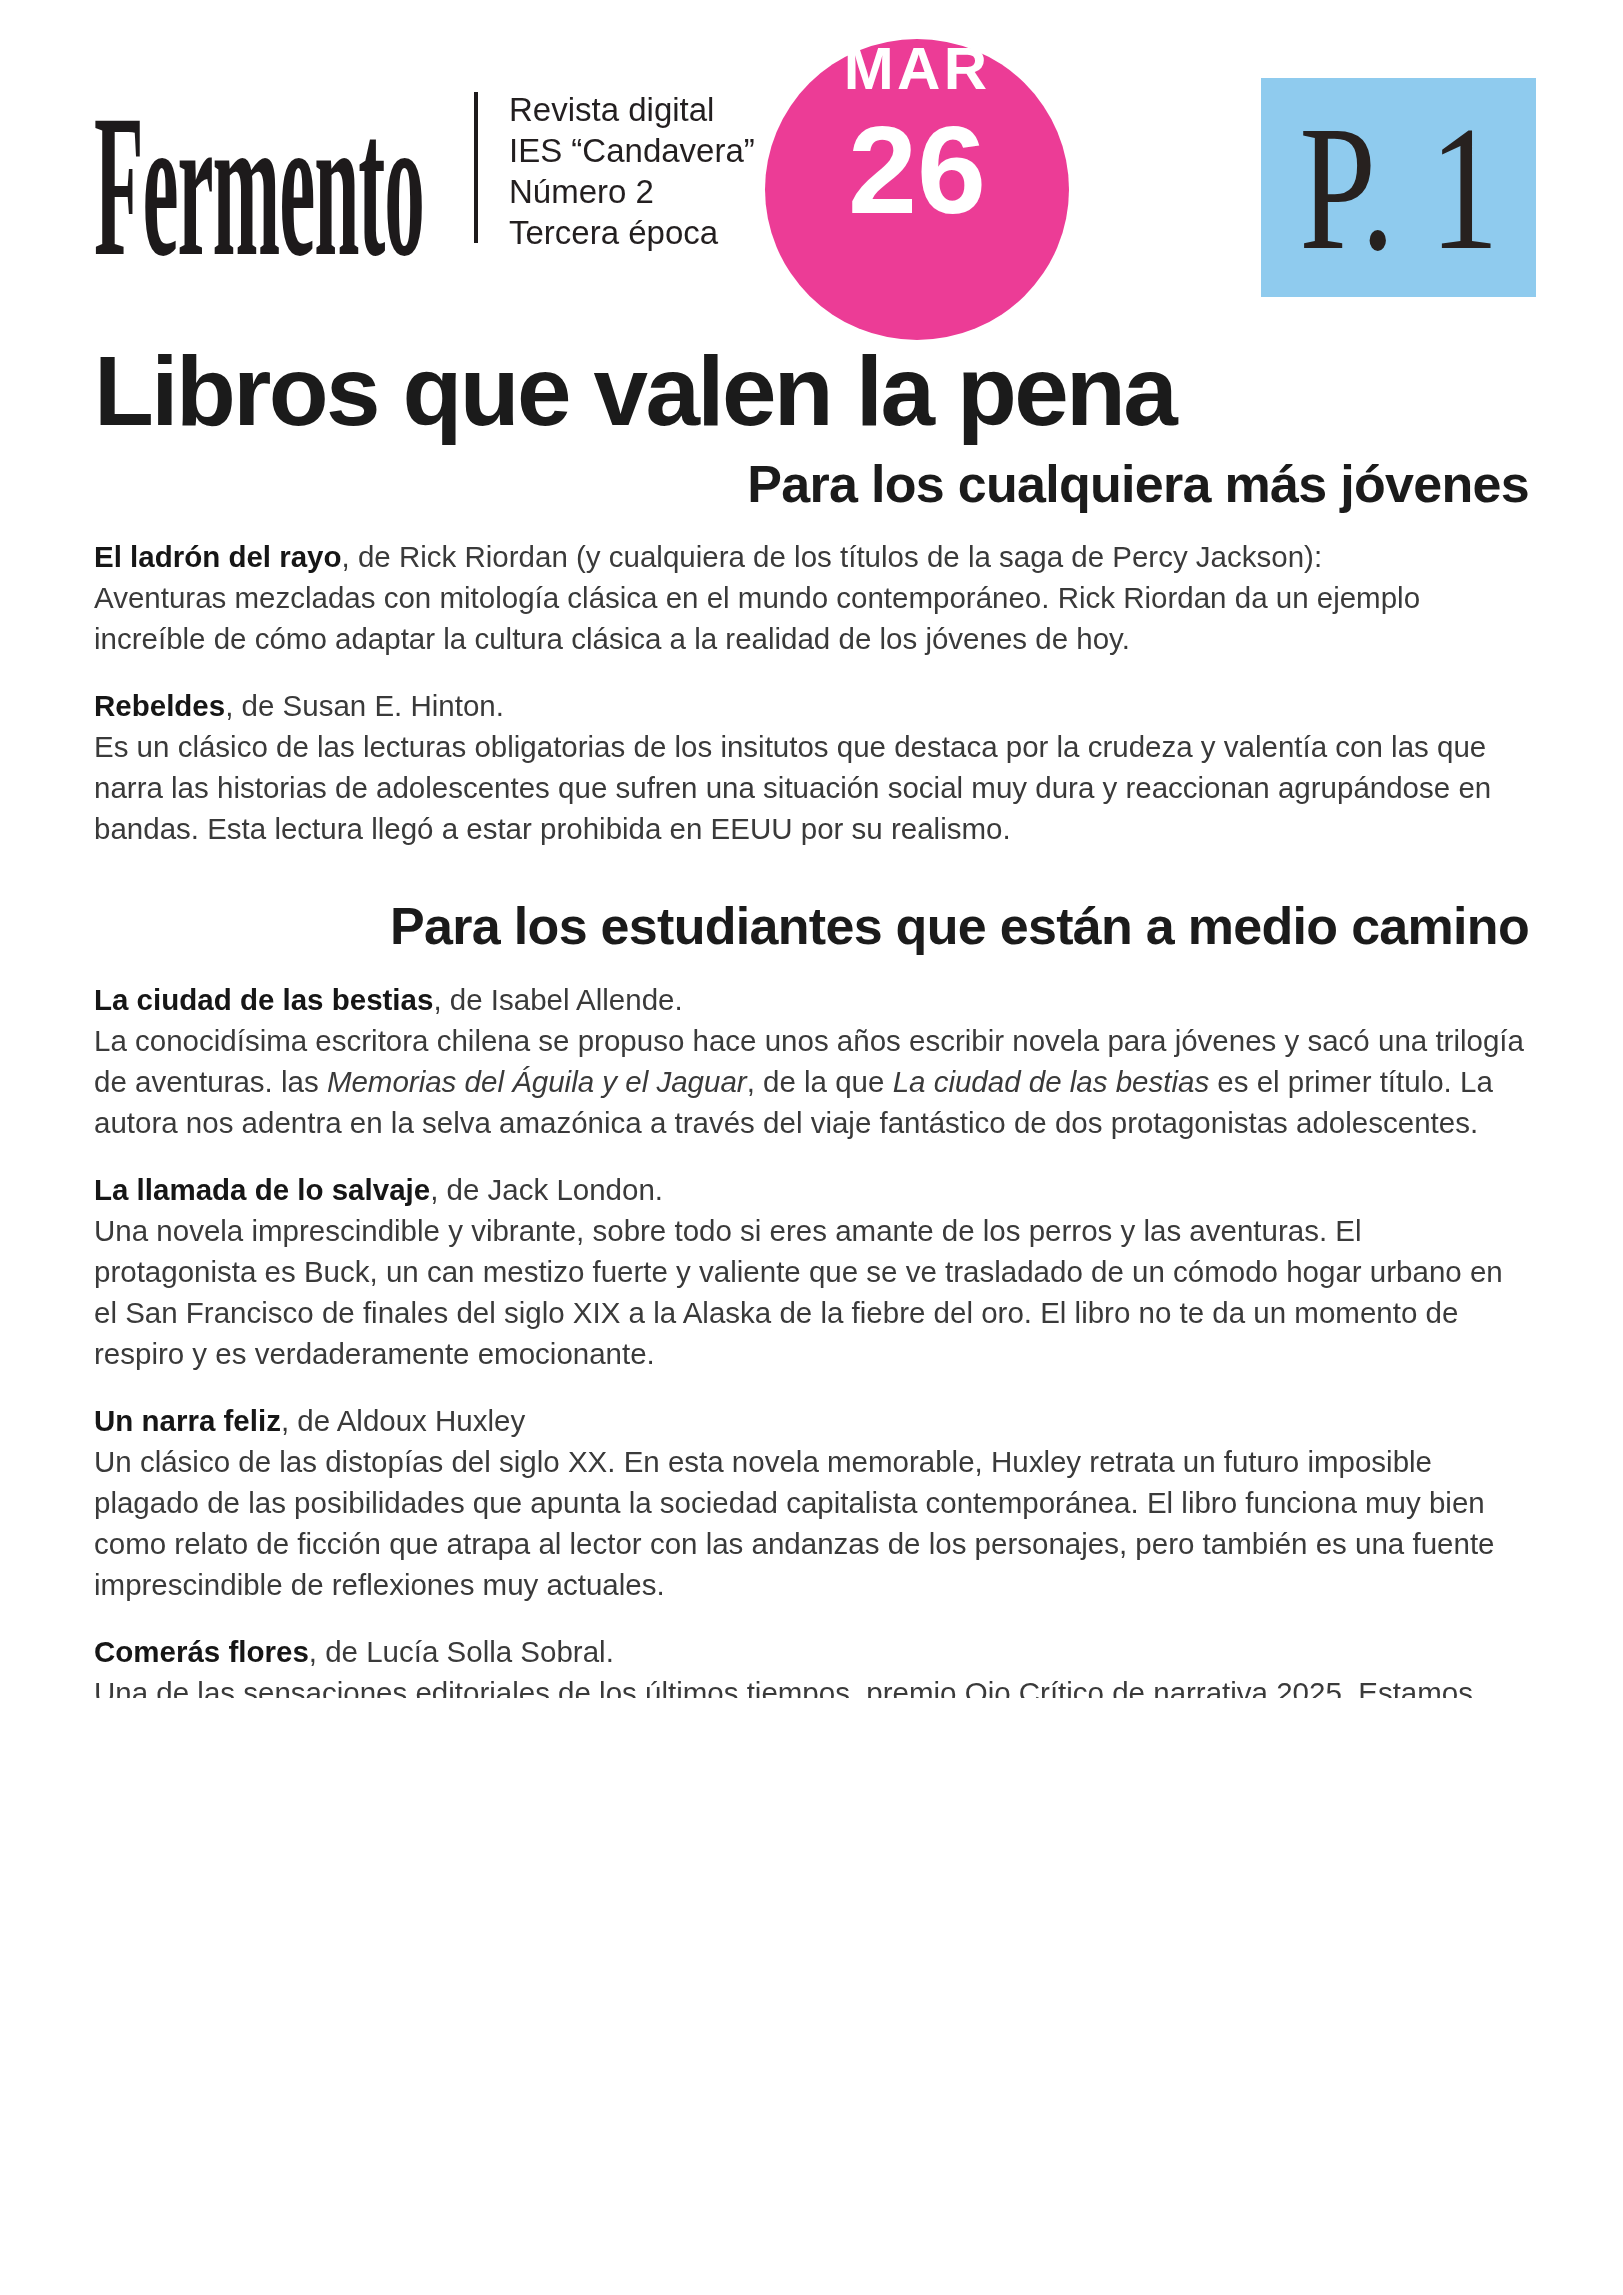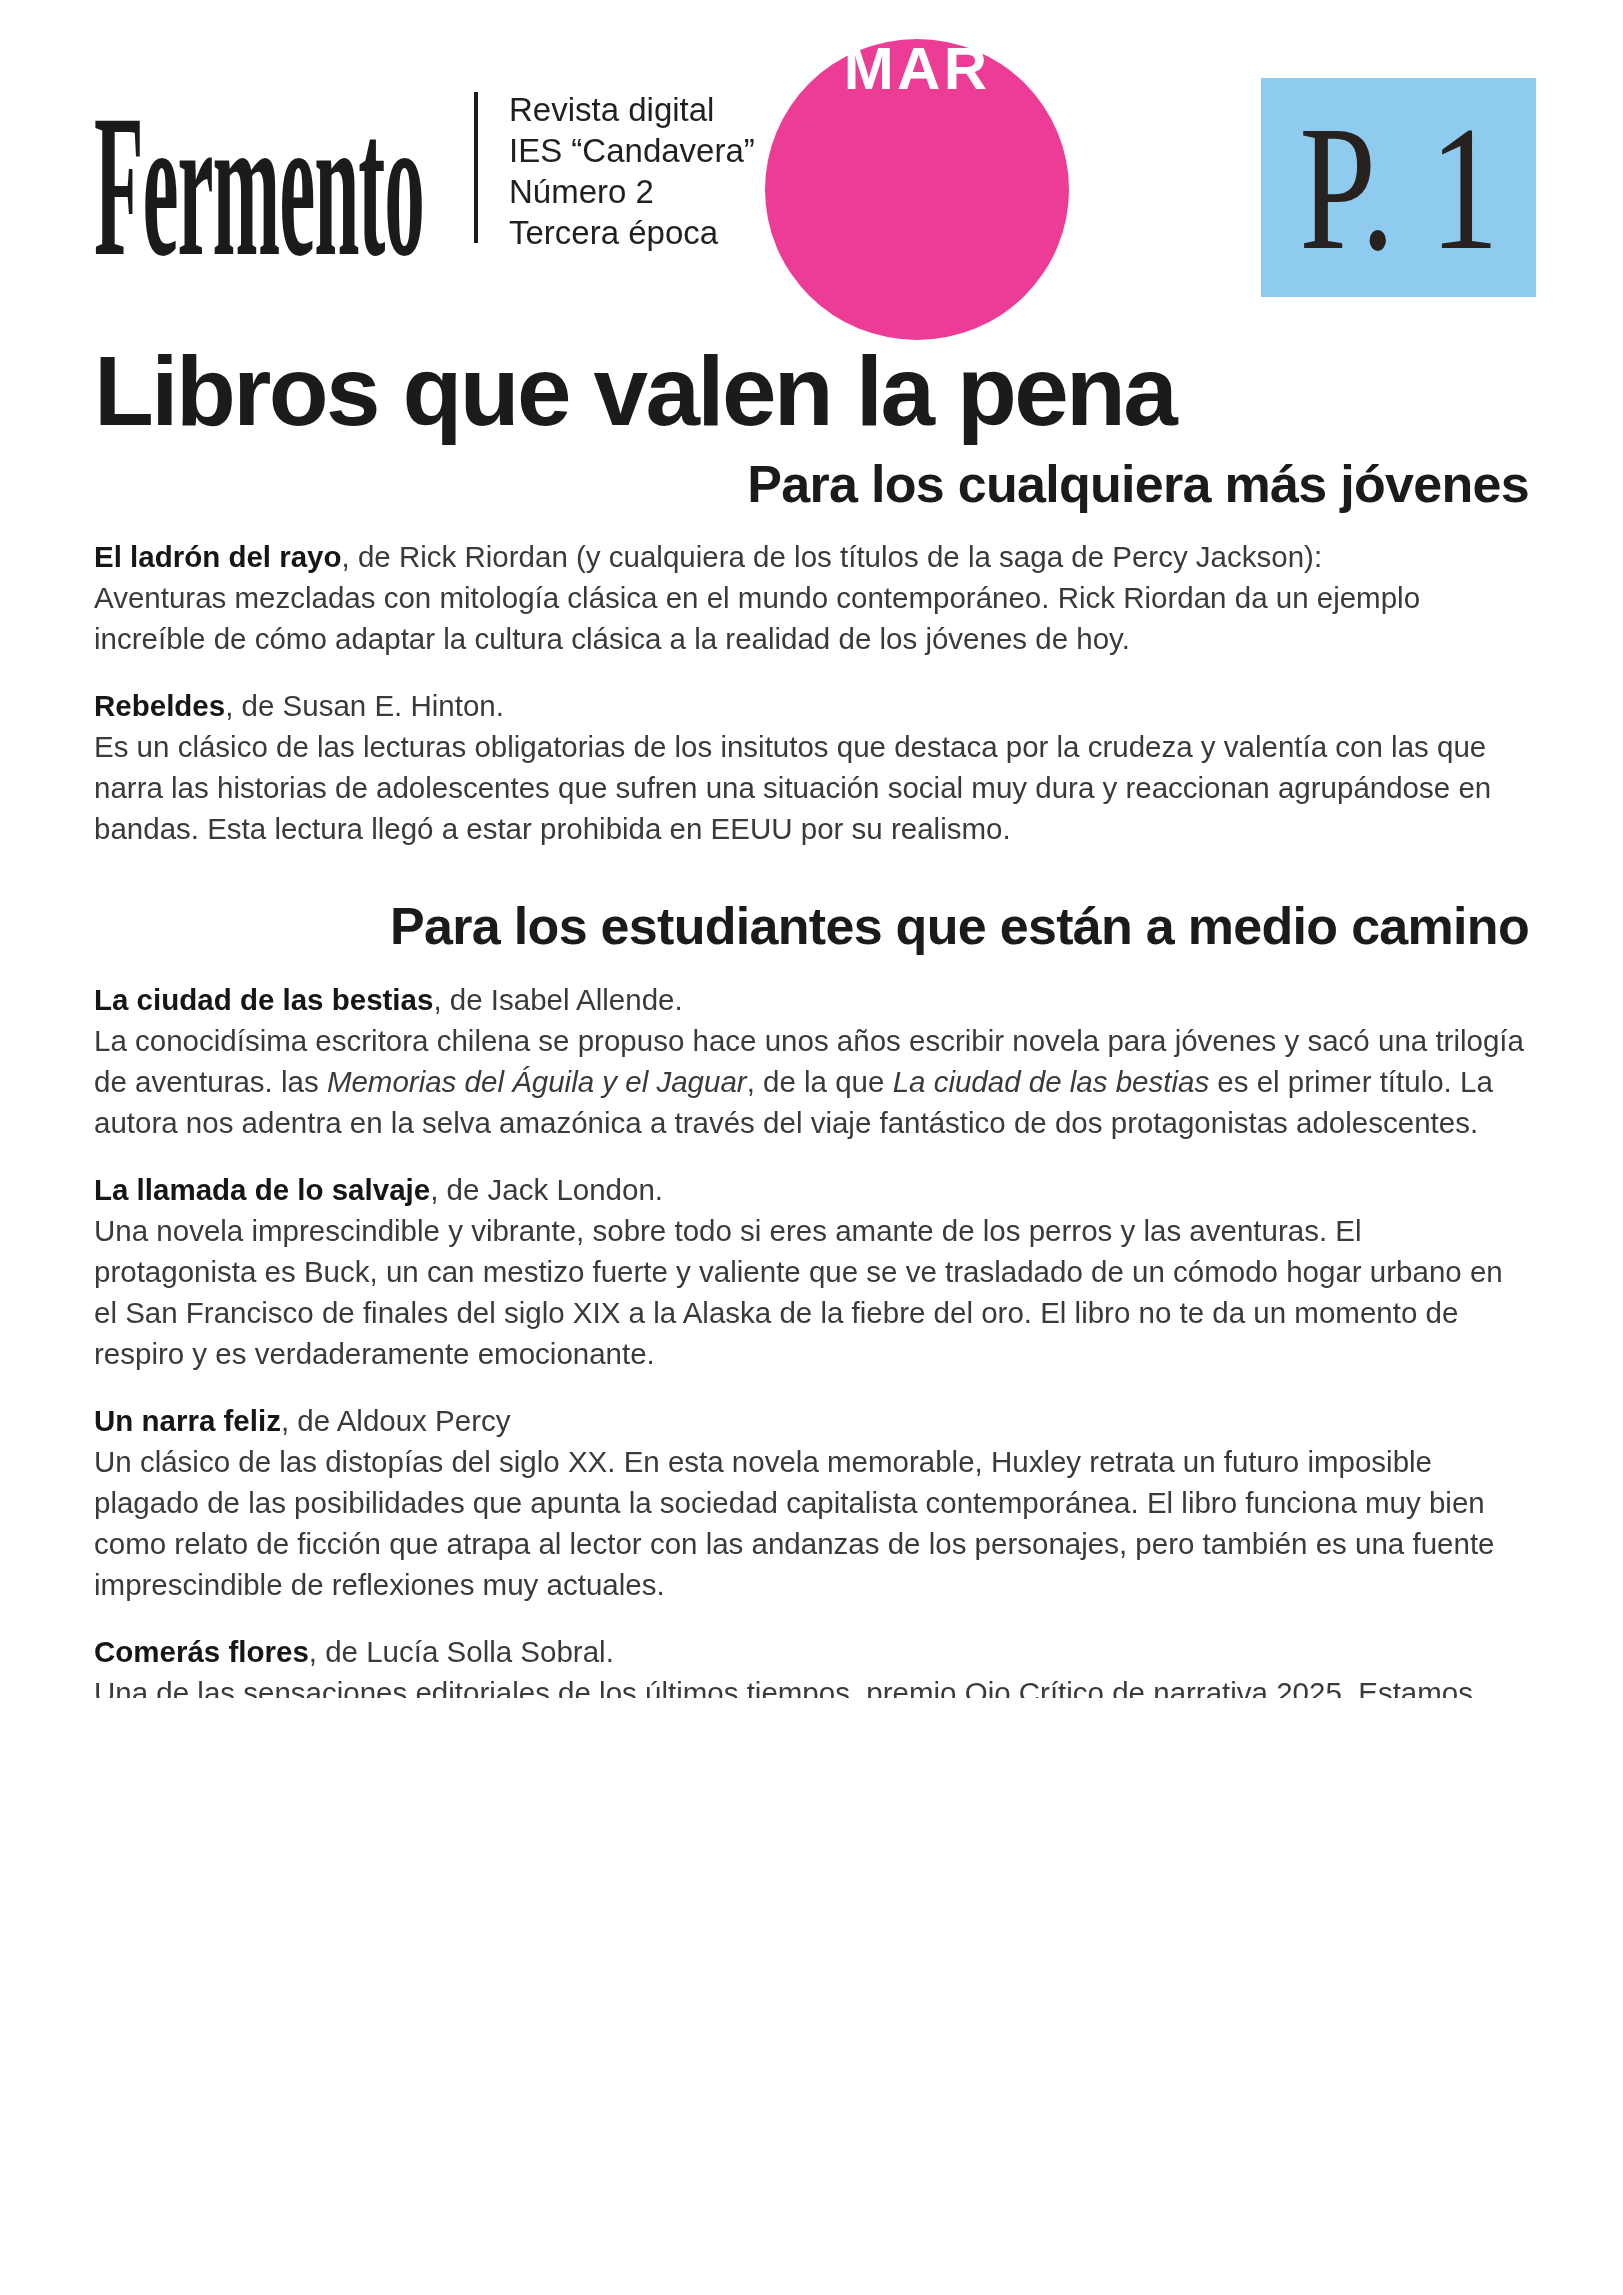--- a/index.html
+++ b/index.html
@@ -156,20 +156,21 @@
     <div class="logo">Fermento</div>
     <div class="masthead-divider"></div>
     <div class="tagline">
       <div>Revista digital</div>
       <div>IES “Candavera”</div>
       <div>Número 2</div>
       <div>Tercera época</div>
     </div>
     <div class="date-badge">
       <span class="badge-month">MAR</span>
+      <span class="badge-day">26</span>
     </div>
     <div class="page-badge">
       <span class="page-badge-text">P. 1</span>
     </div>
   </header>
 
   <main class="content">
     <h1 class="article-title">Libros que valen la pena</h1>
 
     <h2 class="section-heading first">Para los cualquiera más jóvenes</h2>
@@ -191,21 +192,21 @@
       <span>La conocidísima escritora chilena se propuso hace unos años escribir novela para jóvenes y sacó una trilogía de aventuras. las </span><span class="it">Memorias del Águila y el Jaguar</span><span>, de la que </span><span class="it">La ciudad de las bestias</span><span> es el primer título. La autora nos adentra en la selva amazónica a través del viaje fantástico de dos protagonistas adolescentes.</span>
     </p>
 
     <p class="book">
       <span class="lead">La llamada de lo salvaje</span><span>, de Jack London.</span><br>
       <span>Una novela imprescindible y vibrante, sobre todo si eres amante de los perros y las aventuras. El protagonista es Buck, un can mestizo fuerte y valiente que se ve trasladado de un cómodo hogar urbano en el San Francisco de finales del siglo XIX a la Alaska de la fiebre del oro. El libro no te da un momento de respiro y es verdaderamente emocionante.</span>
     </p>
 
 
     <p class="book">
-      <span class="lead">Un narra feliz</span><span>, de Aldoux Percy</span><br>
+      <span class="lead">Un narra feliz</span><span>, de Aldoux Huxley</span><br>
       <span>Un clásico de las distopías del siglo XX. En esta novela memorable, Huxley retrata un futuro imposible plagado de las posibilidades que apunta la sociedad capitalista contemporánea. El libro funciona muy bien como relato de ficción que atrapa al lector con las andanzas de los personajes, pero también es una fuente imprescindible de reflexiones muy actuales.</span>
     </p>
 
     <p class="book">
       <span class="lead">Comerás flores</span><span>, de Lucía Solla Sobral.</span><br>
       <span>Una de las sensaciones editoriales de los últimos tiempos, premio Ojo Crítico de narrativa 2025. Estamos ante la primera novela de una autora treintañera que aúna una reflexión necesaria sobre los mecanismos y fascinaciones que conducen al maltrato en las relaciones de pareja con una manera de narrar muy especial, que atrapa sin remedio a los lectores y lectoras. Es el título elegido por el Club de Lectura del IES para su sesión del 26 de febrero.</span>
     </p>
 
   </main>
 

